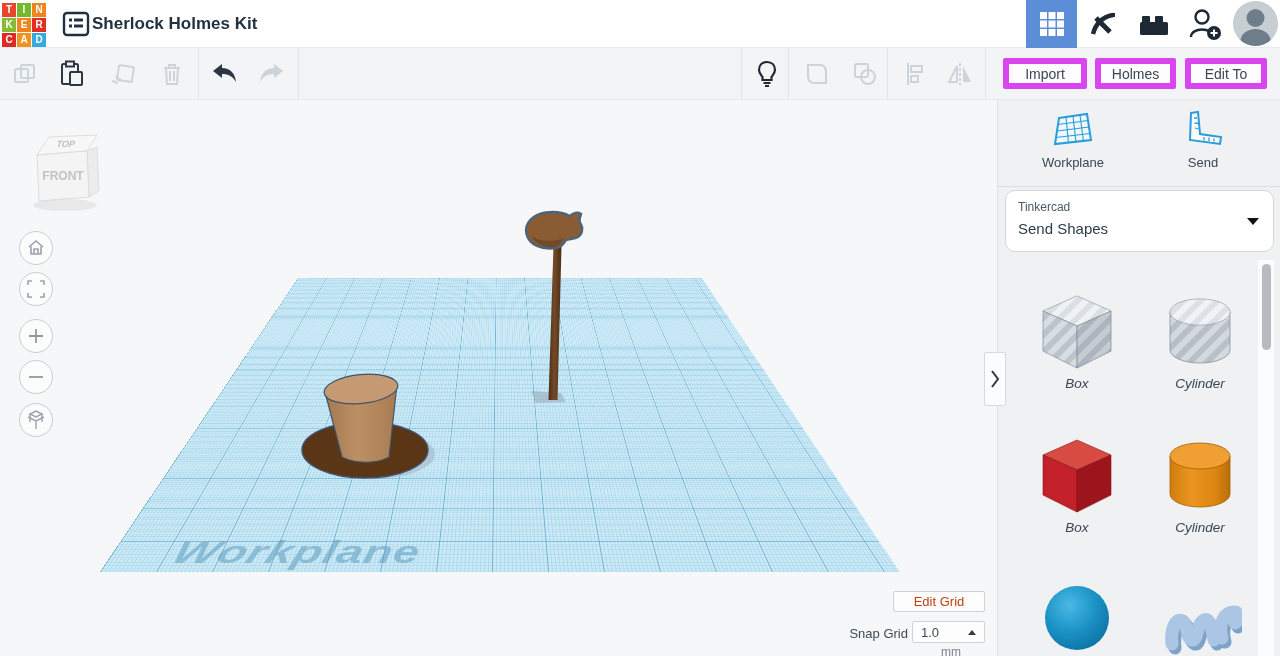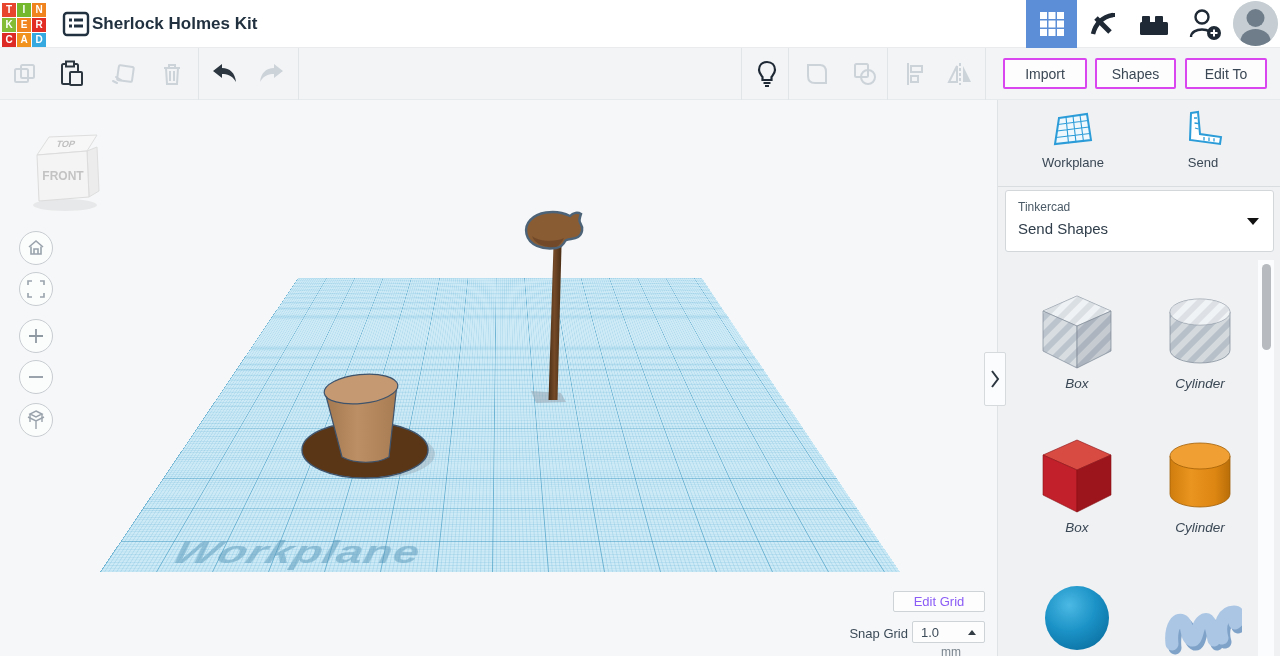--- a/index.html
+++ b/index.html
@@ -14,21 +14,21 @@
   .doc-title { font-size:17px; font-weight:700; color:#22313f; }
   .header-right { margin-left:auto; display:flex; align-items:center; height:48px; }
   .htile { width:51px; height:48px; display:flex; align-items:center; justify-content:center; cursor:pointer; }
   .htile.active { background:#5b8ed6; }
   .avatar-wrap { width:45px; height:45px; border-radius:50%; overflow:hidden; background:#cfd6da; margin:0 2px 0 3px; cursor:pointer; position:relative; }
 
   
   .toolbar { position:absolute; left:0; top:48px; width:1280px; height:52px; background:#f3f4f6; border-bottom:1px solid #e7eaec; z-index:25; }
   .tb-icon { position:absolute; top:12px; width:28px; height:28px; display:flex; align-items:center; justify-content:center; cursor:pointer; }
   .tb-div { position:absolute; top:0; width:1px; height:52px; background:#e2e5e8; }
-  .tb-btn { position:absolute; top:10px; height:31px; background:#fdfdfd; border:2px solid #d946ef; border-radius:2px; font-size:14px; color:#3a4754; display:flex; align-items:center; justify-content:center; cursor:pointer; }
+  .tb-btn { position:absolute; top:10px; height:31px; background:#fdfdfd; border:6px solid #d946ef; border-radius:2px; font-size:14px; color:#3a4754; display:flex; align-items:center; justify-content:center; cursor:pointer; }
 
   
   .main { position:absolute; left:0; top:100px; width:1280px; height:556px; }
   .canvas { position:absolute; left:0; top:0; width:997px; height:556px; background:#f6f7f8; overflow:hidden; }
 
   
   .plane { position:absolute; left:100px; top:-358px; width:800px; height:830px;
     transform-origin:50% 100%;
     transform:perspective(600px) rotateX(45.3deg);
     background:
@@ -41,33 +41,33 @@
   .watermark { position:absolute; left:64px; bottom:2px; font-size:48px; font-weight:bold; font-style:italic; color:#5e9cbd; opacity:0.55; letter-spacing:1px; }
 
   .obj { position:absolute; }
 
   
   .viewcube { position:absolute; left:25px; top:25px; cursor:pointer; }
   .navbtn { position:absolute; left:19px; width:34px; height:34px; border-radius:50%; border:1px solid #c8cdd2; background:#fbfcfc; display:flex; align-items:center; justify-content:center; cursor:pointer; }
 
   .collapse-btn { position:absolute; left:984px; top:252px; width:22px; height:54px; background:#fbfcfd; border:1px solid #d6dadd; border-radius:2px; display:flex; align-items:center; justify-content:center; cursor:pointer; z-index:6; }
 
-  .edit-grid { position:absolute; left:893px; top:491px; width:92px; height:21px; background:rgba(253,253,253,.95); border:1px solid #cdd3d7; border-radius:2px; font-size:13px; color:#8b5cf6; display:flex; align-items:center; justify-content:center; cursor:pointer; }
+  .edit-grid { position:absolute; left:893px; top:491px; width:92px; height:21px; background:rgba(253,253,253,.95); border:1px solid #cdd3d7; border-radius:2px; font-size:13px; color:#c2410c; display:flex; align-items:center; justify-content:center; cursor:pointer; }
   .snap-row { position:absolute; left:700px; top:521px; width:285px; height:35px; }
   .snap-label { position:absolute; right:77px; top:5px; font-size:13px; color:#3c4b58; }
   .snap-select { position:absolute; right:0; top:0; width:73px; height:22px; background:#fdfdfd; border:1px solid #cdd3d7; border-radius:2px; font-size:13px; color:#3c4b58; display:flex; align-items:center; padding-left:8px; cursor:pointer; }
   .snap-caret { position:absolute; right:8px; top:8px; width:0; height:0; border-left:4px solid transparent; border-right:4px solid transparent; border-bottom:5px solid #333c44; }
   .snap-unit { position:absolute; right:24px; top:24px; font-size:12px; color:#7a858e; }
 
   
   .panel { position:absolute; left:997px; top:0; width:283px; height:556px; background:#eff1f3; border-left:1px solid #e0e3e6; overflow:hidden; }
   .panel-tools { position:absolute; left:0; top:0; width:283px; height:87px; border-bottom:1px solid #d9dde0; }
   .ptool { position:absolute; top:10px; width:110px; text-align:center; cursor:pointer; }
   .ptool .plabel { margin-top:5px; font-size:13px; color:#3a4754; }
-  .cat-select { position:absolute; left:7px; top:90px; width:269px; height:62px; background:#ffffff; border:1px solid #d3d7da; border-radius:3px; cursor:pointer; }
+  .cat-select { position:absolute; left:7px; top:90px; width:269px; height:62px; background:#ffffff; border:1px solid #d3d7da; border-radius:10px; cursor:pointer; }
   .cat-brand { position:absolute; left:12px; top:9px; font-size:12px; color:#4a5a66; }
   .cat-name { position:absolute; left:12px; top:29px; font-size:15px; color:#2f3d4a; }
   .cat-caret { position:absolute; right:14px; top:27px; width:0; height:0; border-left:6px solid transparent; border-right:6px solid transparent; border-top:7px solid #111; }
 
   .shape-cell { position:absolute; width:118px; text-align:center; cursor:pointer;font-style:italic; }
   .shape-cell .slabel { margin-top:4px; font-size:13.5px; color:#3a4754; }
 
   .scroll-track { position:absolute; right:6px; top:160px; width:16px; height:396px; background:#fbfcfd; }
   .scroll-thumb { position:absolute; right:9px; top:164px; width:9px; height:86px; background:#b7bbbf; border-radius:5px; cursor:pointer; }
 
@@ -252,21 +252,21 @@
     <div class="tb-icon" style="left:946px">
       <svg width="26" height="26" viewBox="0 0 26 26">
         <path d="M10 5 L10 21 L2 21 Z" fill="none" stroke="#ccd3d9" stroke-width="2"></path>
         <path d="M16 5 L16 21 L24 21 Z" fill="#ccd3d9"></path>
         <path d="M13 2 L13 24" stroke="#ccd3d9" stroke-width="2" stroke-dasharray="3 2"></path>
       </svg>
     </div>
     <div class="tb-div" style="left:985px"></div>
 
     <div class="tb-btn" style="left:1003px;width:84px">Import</div>
-    <div class="tb-btn" style="left:1095px;width:81px">Shapes</div>
+    <div class="tb-btn" style="left:1095px;width:81px">Holmes</div>
     <div class="tb-btn" style="left:1185px;width:82px">Edit To</div>
   </div>
 
   <div class="main">
 
     <div class="canvas">
       <div class="plane">
         <div class="watermark">Workplane</div>
       </div>
 

